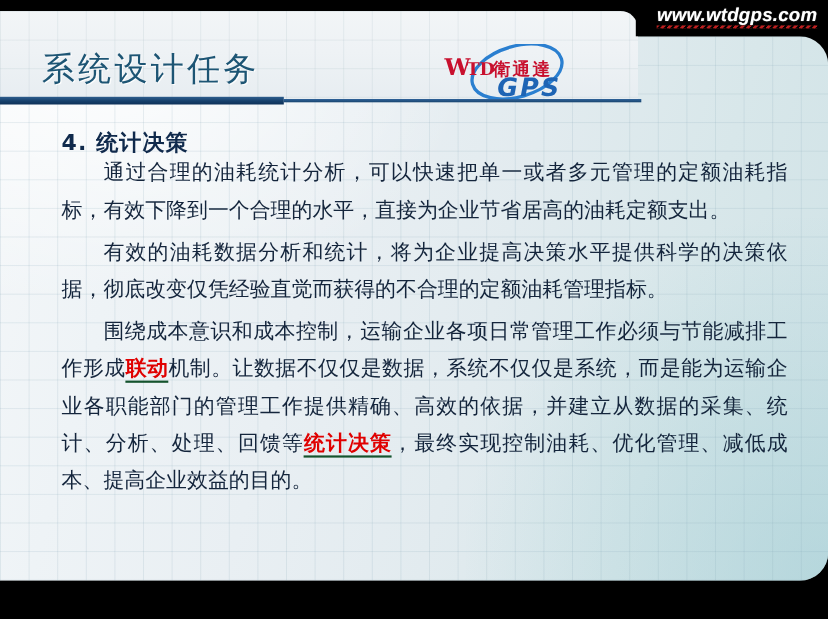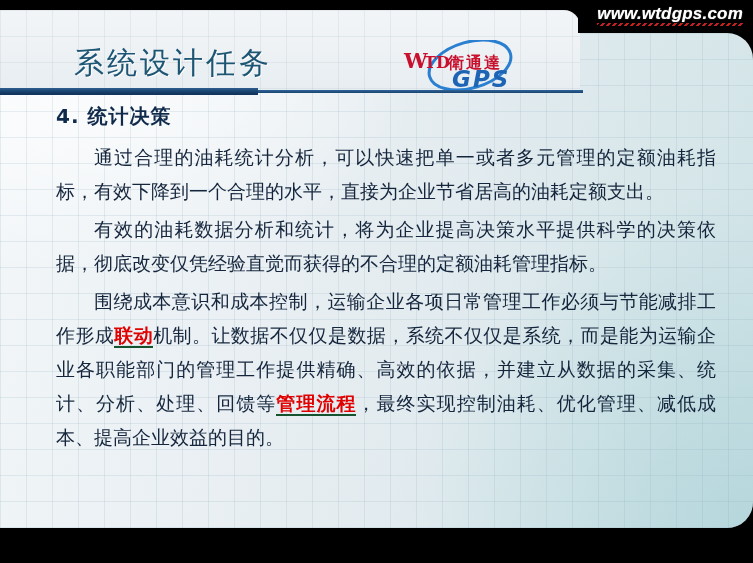--- a/index.html
+++ b/index.html
@@ -119,21 +119,20 @@
   .slide-title {
     position: absolute;
     left: 38px;
     top: 43px;
     z-index: 30;
     font-family: "DejaVu Serif", "Liberation Serif", serif;
     font-size: 30px;
     letter-spacing: 3px;
     color: #1d5574;
     text-shadow: 1px 1px 0 rgba(255,255,255,0.85);
-    margin-left: 36px;
   }
 
   
   .logo {
     position: absolute;
     left: 398px;
     top: 40px;
     width: 145px;
     height: 50px;
     z-index: 30;
@@ -157,21 +156,21 @@
     width: 325px;
     height: 3px;
     background: linear-gradient(180deg, #31639a 0%, #18456f 100%);
     z-index: 30;
   }
 
   
   .section-heading {
     position: absolute;
     left: 56px;
-    top: 103px;
+    top: 116px;
     z-index: 30;
     font-family: "DejaVu Sans", "Liberation Sans", sans-serif;
     font-size: 20px;
     font-weight: bold;
     color: #102a4c;
     letter-spacing: 1px;
   }
 
   
   .body-copy {
@@ -257,17 +256,17 @@
   </div>
 
   <div class="divider-thick"></div>
   <div class="divider-thin"></div>
 
   <div class="section-heading">4. 统计决策</div>
 
   <div class="body-copy" id="body-copy">
       <p><span>通过合理的油耗统计分析，可以快速把单一或者多元管理的定额油耗指标，有效下降到一个合理的水平，直接为企业节省居高的油耗定额支出。</span></p>
       <p><span>有效的油耗数据分析和统计，将为企业提高决策水平提供科学的决策依据，彻底改变仅凭经验直觉而获得的不合理的定额油耗管理指标。</span></p>
-      <p><span>围绕成本意识和成本控制，运输企业各项日常管理工作必须与节能减排工作形成</span><span class="hl">联动</span><span>机制。让数据不仅仅是数据，系统不仅仅是系统，而是能为运输企业各职能部门的管理工作提供精确、高效的依据，并建立从数据的采集、统计、分析、处理、回馈等</span><span class="hl">管理流程</span><span>，最终实现控制油耗、优化管理、减低成本、提高企业效益的目的。</span></p>
+      <p><span>围绕成本意识和成本控制，运输企业各项日常管理工作必须与节能减排工作形成</span><span class="hl">联动</span><span>机制。让数据不仅仅是数据，系统不仅仅是系统，而是能为运输企业各职能部门的管理工作提供精确、高效的依据，并建立从数据的采集、统计、分析、处理、回馈等</span><span class="hl">统计决策</span><span>，最终实现控制油耗、优化管理、减低成本、提高企业效益的目的。</span></p>
     </div>
 
   <div class="bottom-black"></div>
 </div>
 
 </body></html>

